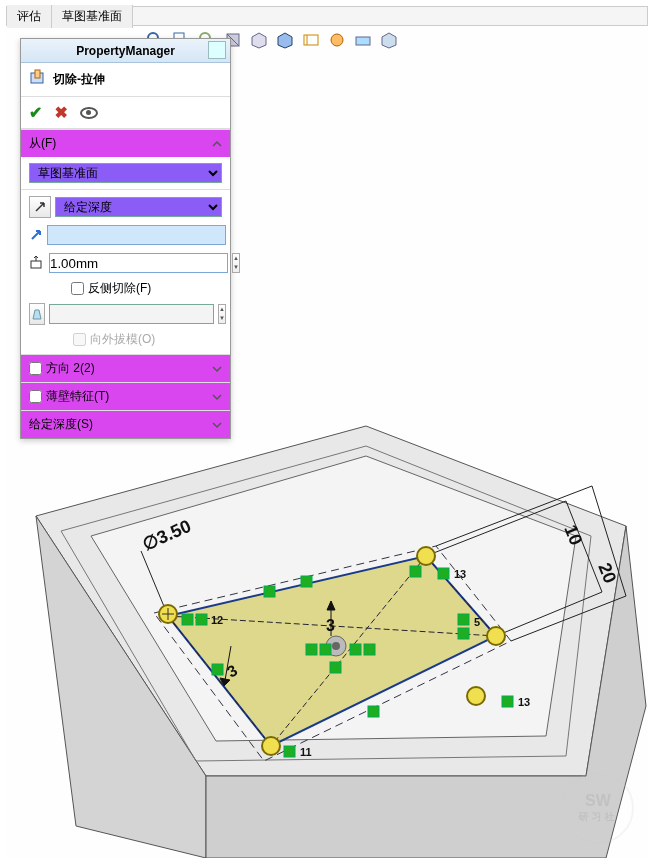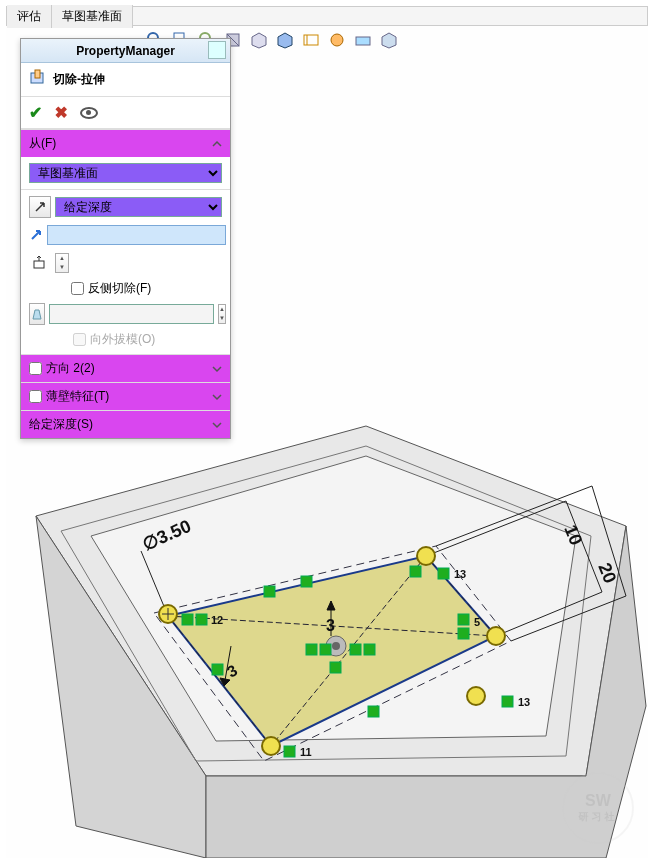--- a/index.html
+++ b/index.html
@@ -241,20 +241,21 @@
           </span>
         <input class="txt" value="" style="">
       </div>
       <div class="row">
         <span class="ibox" style="border:none;background:none">
             <svg width="16" height="16">
               <rect x="2" y="6" width="10" height="7" fill="none" stroke="#333"></rect>
               <path d="M7 1 L7 6 M5 3 L7 1 L9 3" stroke="#333" fill="none"></path>
             </svg>
           </span>
+        <input class="txt white" value="1.00mm" style="">
         <span class="spin">
             <div>▲</div>
             <div>▼</div>
           </span>
       </div>
       <div class="chk" style="margin-left:42px">
         <input type="checkbox" style="">
         <span>反侧切除(F)</span>
       </div>
       <div class="row disabled">

